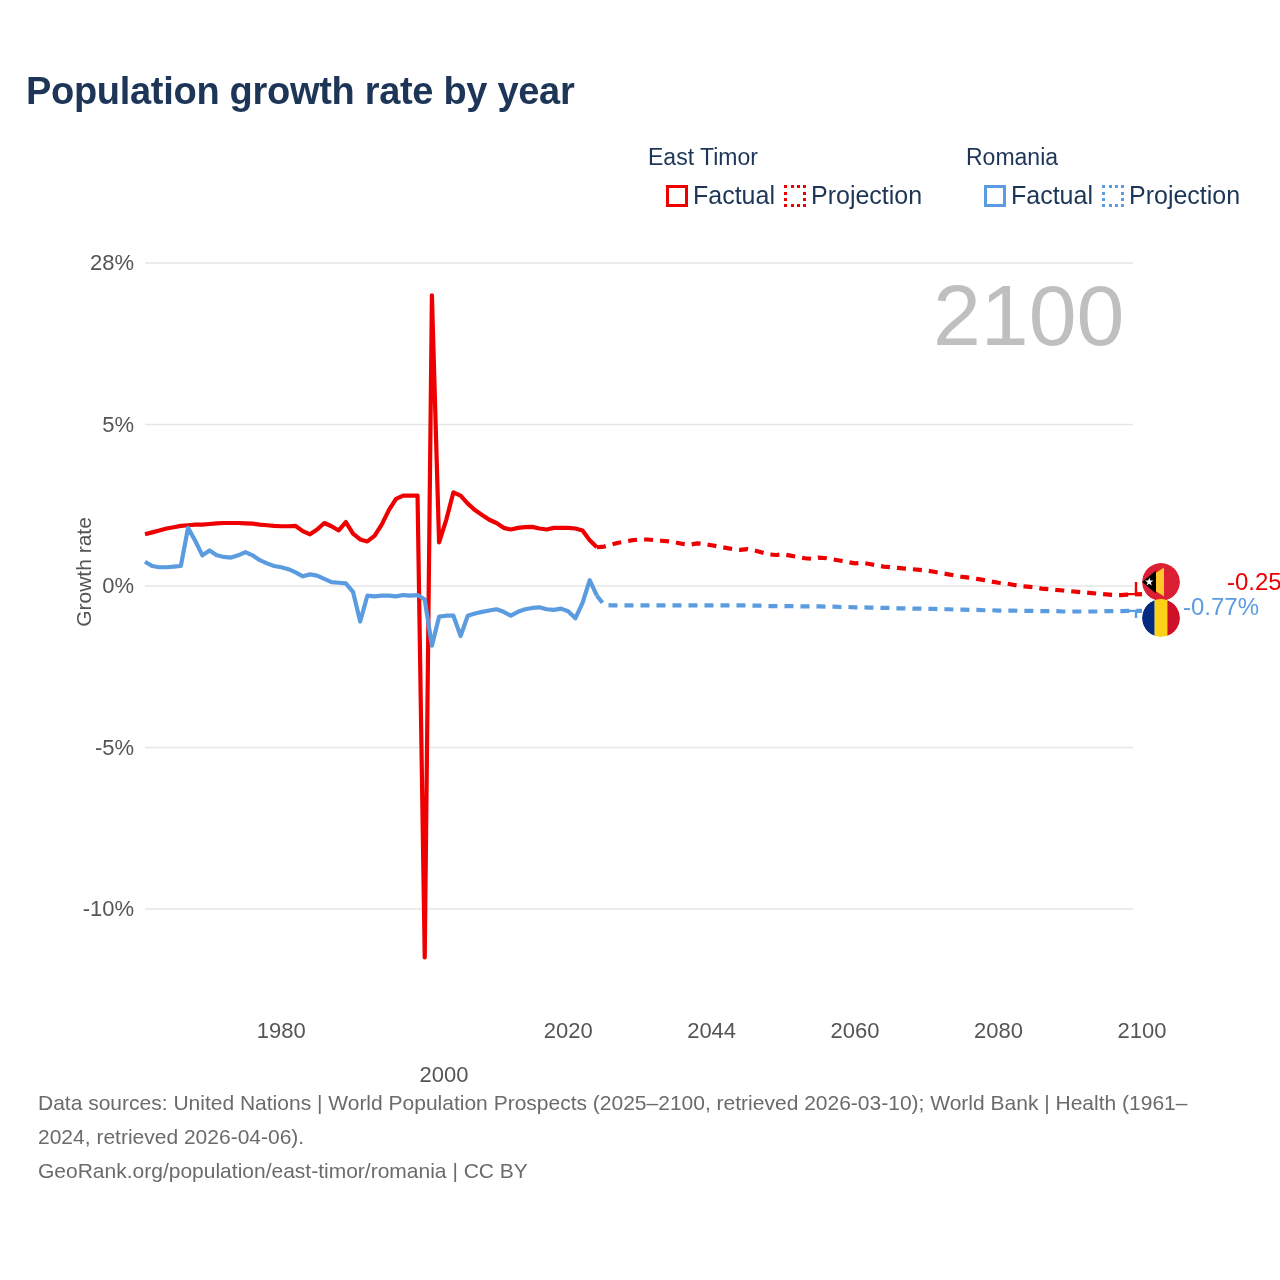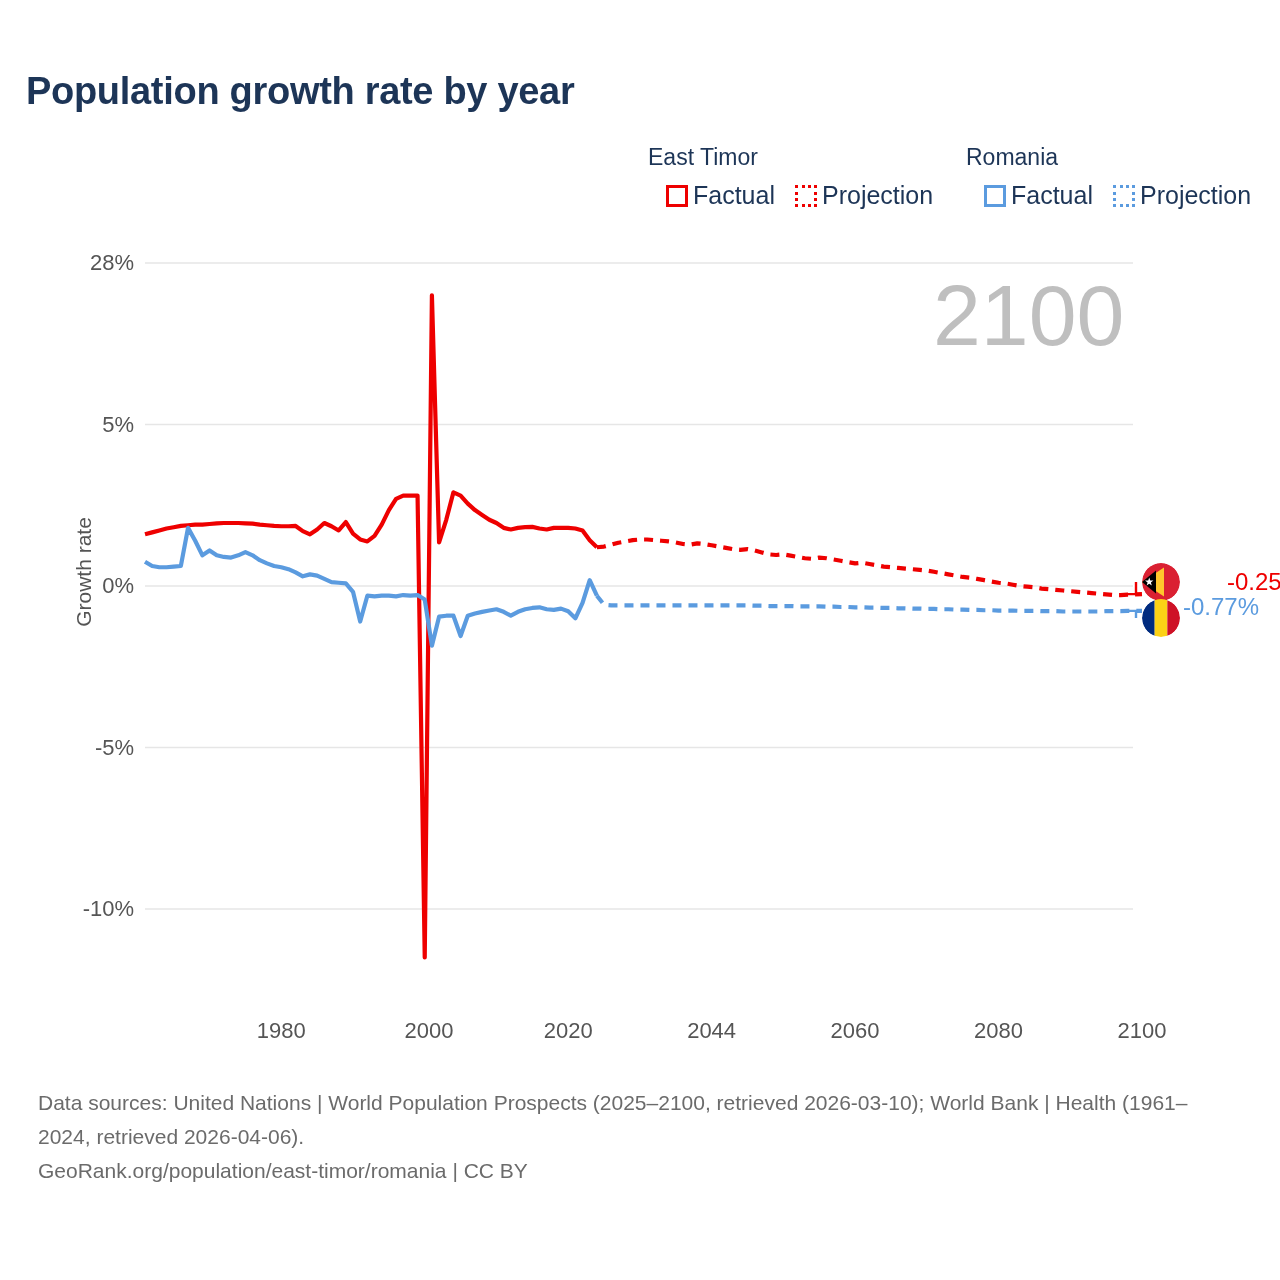--- a/index.html
+++ b/index.html
@@ -54,21 +54,21 @@
     font-size: 23px;
     color: #1d3557;
     white-space: nowrap;
     line-height: 28px;
     margin-left: 8px;
   }
   .legend-items {
     display: flex;
     align-items: center;
     margin-top: 10px;
-    gap: 20px;
+    gap: 9px;
     padding-left: 26px;
   }
   .legend-item {
     display: flex;
     align-items: center;
     gap: 5px;
   }
   .legend-swatch {
     width: 22px;
     height: 22px;
@@ -221,21 +221,21 @@
 
     <div id="ytick-layer">
         <div class="ytick" style="top: 263px;">28%</div>
         <div class="ytick" style="top: 424.5px;">5%</div>
         <div class="ytick" style="top: 586px;">0%</div>
         <div class="ytick" style="top: 747.5px;">-5%</div>
         <div class="ytick" style="top: 909px;">-10%</div>
       </div>
     <div id="xtick-layer">
         <div class="xtick" style="left: 281.281px;">1980</div>
-        <div class="xtick" style="left: 429px;">2000</div>
+        <div class="xtick" style="left: 444px; margin-top: 44px;">2000</div>
         <div class="xtick" style="left: 568.187px;">2020</div>
         <div class="xtick" style="left: 711.64px;">2044</div>
         <div class="xtick" style="left: 855.094px;">2060</div>
         <div class="xtick" style="left: 998.547px;">2080</div>
         <div class="xtick" style="left: 1142px;">2100</div>
       </div>
 
     <div class="flag" id="flag-0" style="left: 1142px; top: 582px;">
       <svg viewBox="0 0 38 38">
         <circle cx="19" cy="19" r="19" fill="#da2032"></circle>

